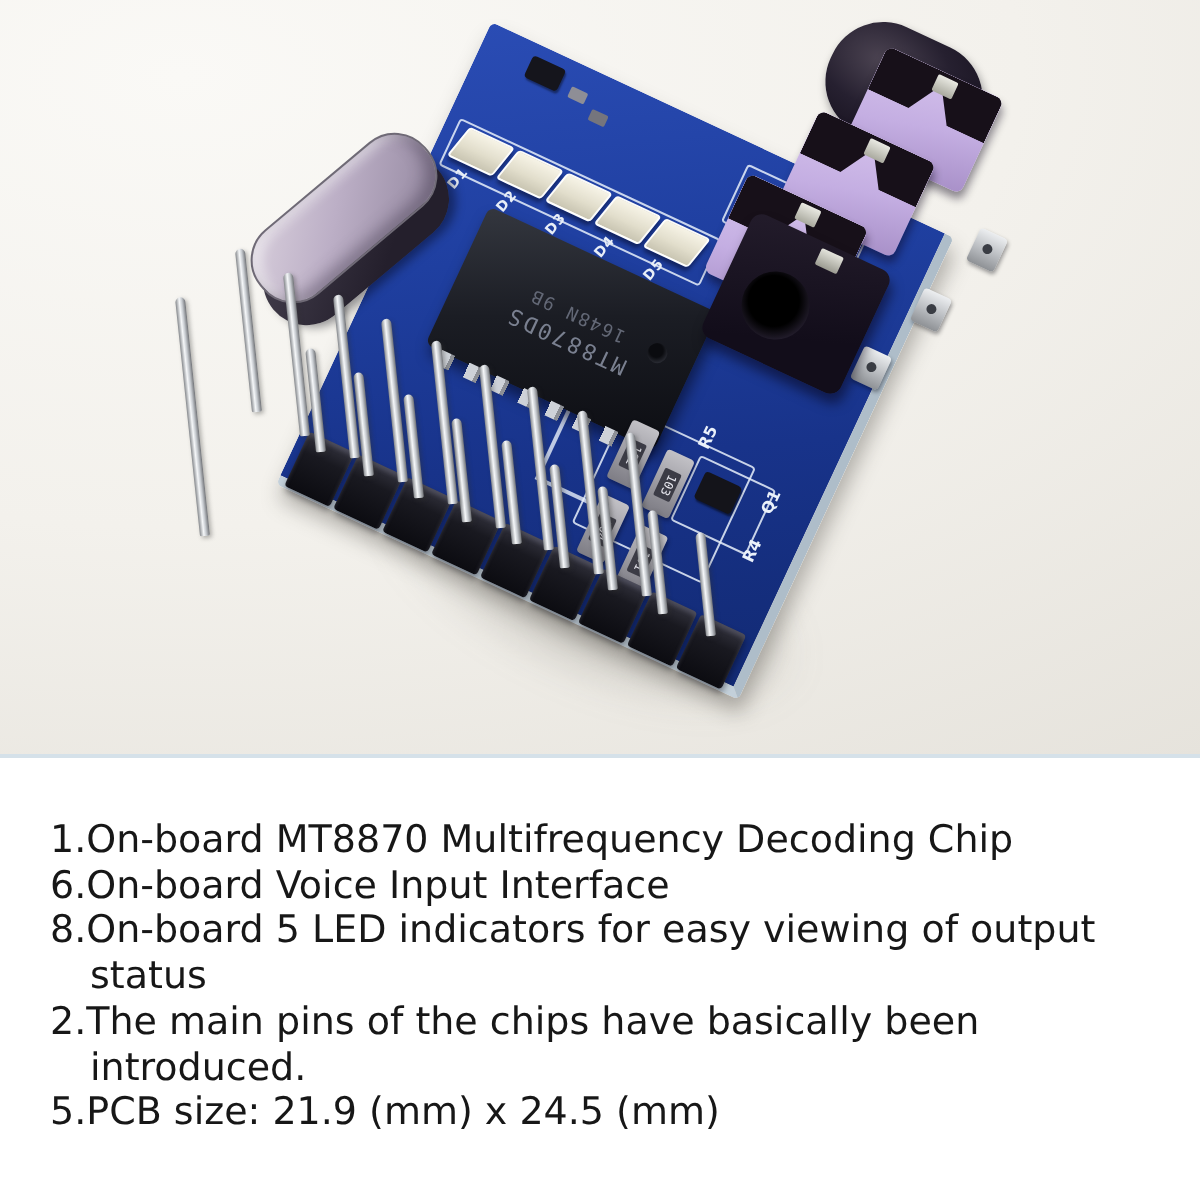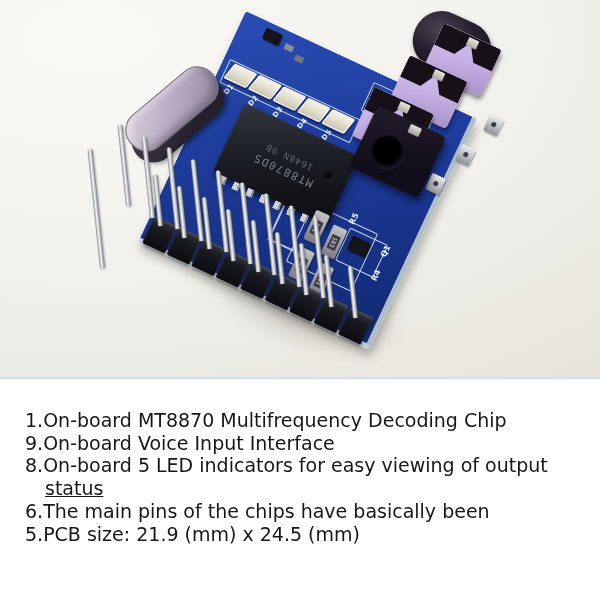--- a/index.html
+++ b/index.html
@@ -90,21 +90,21 @@
     transform:rotate(25deg);background:linear-gradient(160deg,#231c2b 0%,#120d1a 70%);
     box-shadow:3px 4px 6px rgba(5,0,15,.5);}
   .jack-front::before{content:"";position:absolute;left:12px;top:22px;width:34px;height:34px;border-radius:50%;
     background:radial-gradient(circle at 45% 45%, #000 0 48%, #241e2e 75%, #352d42 100%);}
   .jack-front::after{content:"";position:absolute;left:50%;top:3px;width:12px;height:9px;
     background:linear-gradient(#e4e4dc,#9c9c92);border-radius:1px;}
   
   .caption-area{position:absolute;left:0;top:379px;width:600px;height:179px;background:#fff;
     padding:30px 0 0 25px;box-sizing:border-box;}
   .cap-line{font-size:19px;line-height:22.7px;color:#171717;letter-spacing:0px;white-space:nowrap;}
-  .cap-line.indent{padding-left:20px;text-decoration:underline;}
+  .cap-line.indent{padding-left:20px;}
 </style>
 </head>
 <body>
 
 <div class="canvas">
 
   <div class="photo-area">
     <div class="board-shadow"></div>
 
     <div class="pcb">
@@ -208,19 +208,20 @@
         <div class="pin" style="left: 248px; top: 181.5px; height: 82px;"></div>
         <div class="pin" style="left: 272.4px; top: 193px; height: 82px;"></div>
         <div class="pin" style="left: 296.8px; top: 204.5px; height: 82px;"></div>
         <div class="pin" style="left: 321.2px; top: 216px; height: 82px;"></div>
         <div class="pin" style="left: 100px; top: 148px; height: 120px;"></div>
       </div>
   </div>
 
   <div class="caption-area">
     <div class="cap-line">1.On-board MT8870 Multifrequency Decoding Chip</div>
-    <div class="cap-line">9.On-board Voice Input Interface</div>
+    <div class="cap-line">6.On-board Voice Input Interface</div>
     <div class="cap-line">8.On-board 5 LED indicators for easy viewing of output</div>
     <div class="cap-line indent">status</div>
-    <div class="cap-line">6.The main pins of the chips have basically been</div>
+    <div class="cap-line">2.The main pins of the chips have basically been</div>
+    <div class="cap-line indent">introduced.</div>
     <div class="cap-line">5.PCB size: 21.9 (mm) x 24.5 (mm)</div>
   </div>
 </div>
 
 </body></html>

